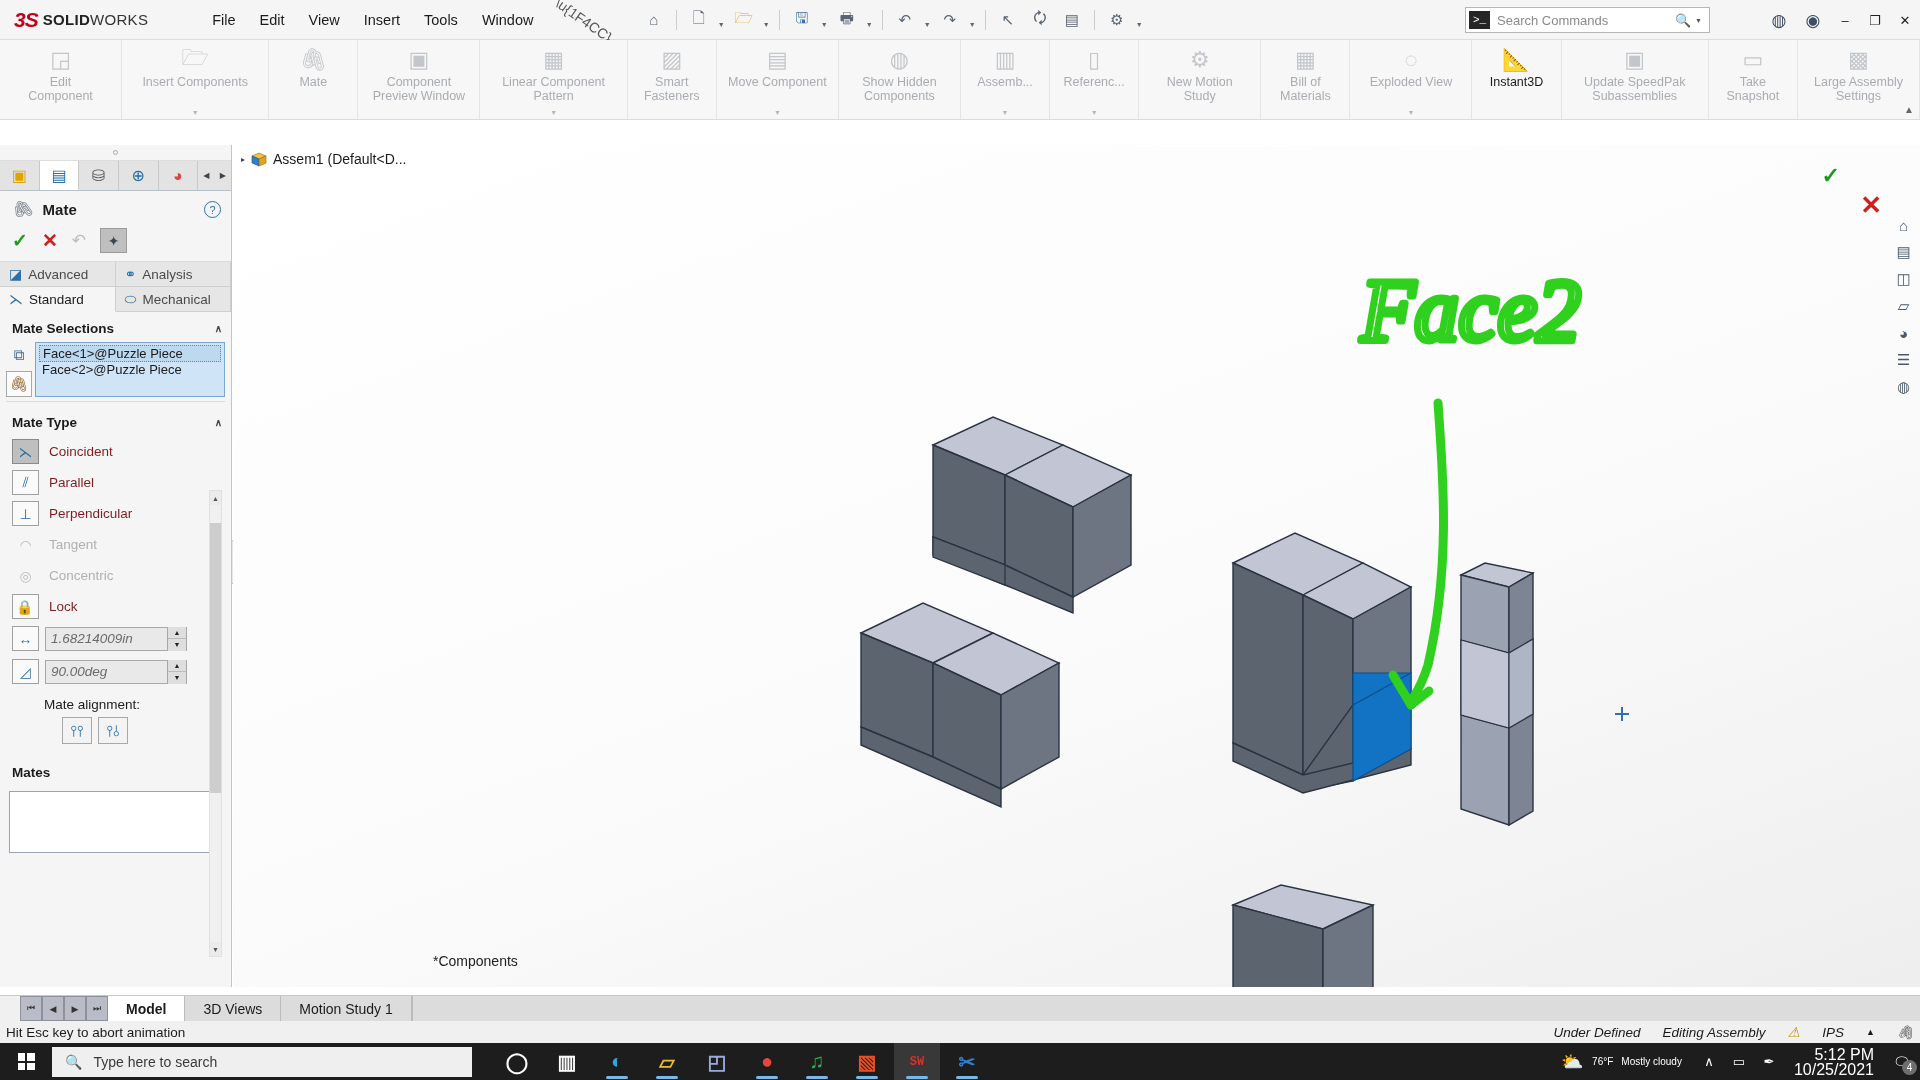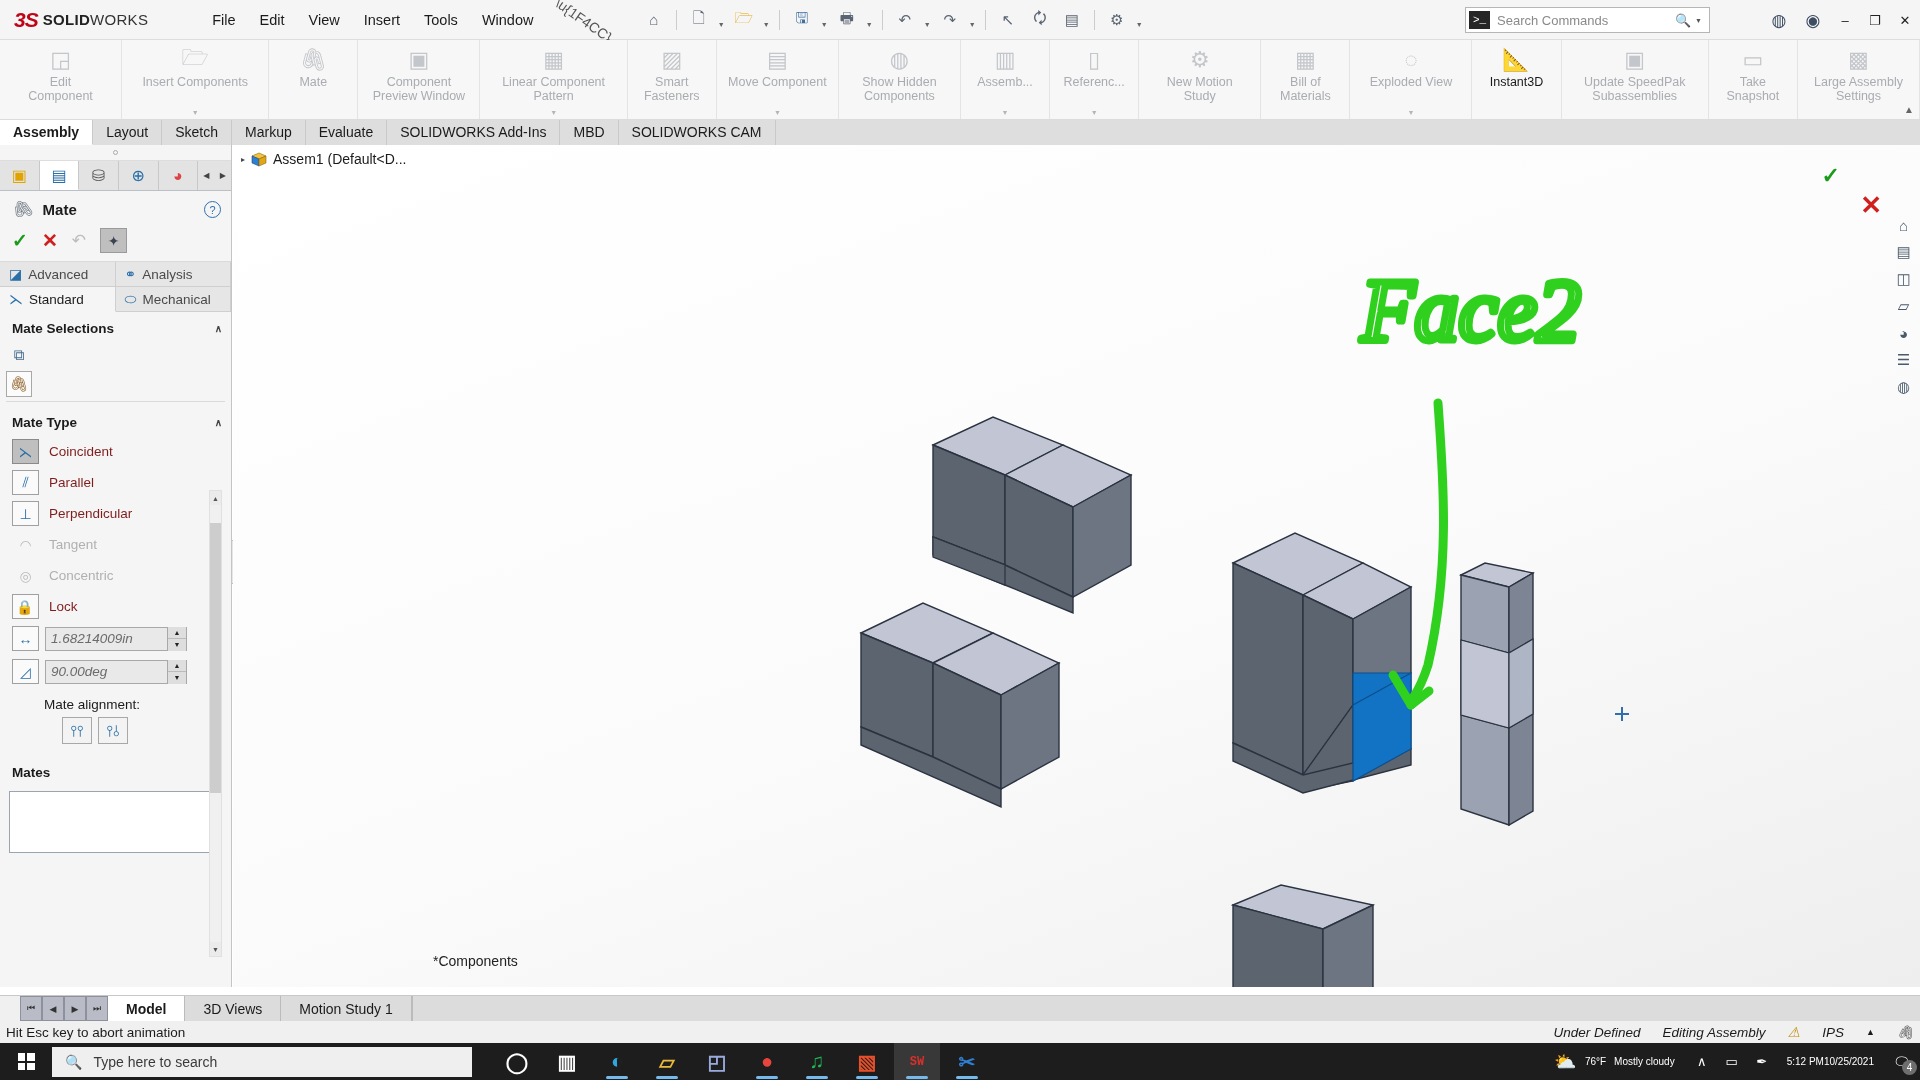--- a/index.html
+++ b/index.html
@@ -190,21 +190,21 @@
   .tb-search { width: 420px; height: 30px; background: #efefef; display: flex; align-items: center; padding-left: 13px; gap: 11px; }
   .tb-search .ph { font-size: 14px; color: #3a3a3a; }
   .tb-apps { display: flex; align-items: center; margin-left: 22px; gap: 4px; }
   .tb-app { width: 46px; height: 37px; display: flex; align-items: center; justify-content: center; position: relative; }
   .tb-app.run::after { content:''; position: absolute; bottom: 1px; left: 12px; width: 22px; height: 3px; background: #76b9ed; border-radius: 2px; }
   .tb-app.act { background: #383838; font-family: Liberation Mono, monospace; }
   .tray { position: absolute; right: 0; height: 37px; display: flex; align-items: center; gap: 0; }
   .tray-weather { display: flex; align-items: center; gap: 8px; margin-right: 12px; }
   .tray-temp { font-size: 10px; color: #fff; }
   .tray-ico { width: 30px; height: 37px; display: flex; align-items: center; justify-content: center; color: #fff; font-size: 13px; }
-  .tray-clock { display: flex; align-items: flex-end; font-size: 10px; color: #fff; line-height: 15px; margin: 0 10px; }
+  .tray-clock { display: flex; flex-direction: column; align-items: flex-end; font-size: 16px; color: #fff; line-height: 15px; margin: 0 10px; }
   .tray-notif { width: 36px; height: 37px; display: flex; align-items: center; justify-content: center; position: relative; color: #fff; font-size: 14px; }
   .notif-badge { position: absolute; right: 3px; bottom: 5px; background: #6e6e6e; color: #fff; width: 15px; height: 15px; border-radius: 50%; font-size: 10px; display: flex; align-items: center; justify-content: center; }
 </style>
 </head>
 <body>
 
 <div class="app">
 
   <div class="titlebar">
     <div class="sw-logo">
@@ -331,31 +331,20 @@
         <div class="rb-glyph">▭</div>
         <div class="rb-label">Take<br>Snapshot</div>
       </div>
       <div class="rb-item wide">
         <div class="rb-glyph">▩</div>
         <div class="rb-label">Large Assembly<br>Settings</div>
       </div>
       <div class="ribbon-collapse">▲</div>
     </div>
 
-  <div class="cmdtabs" id="cmdtabs">
-      <div class="cmdtab sel">Assembly</div>
-      <div class="cmdtab">Layout</div>
-      <div class="cmdtab">Sketch</div>
-      <div class="cmdtab">Markup</div>
-      <div class="cmdtab">Evaluate</div>
-      <div class="cmdtab">SOLIDWORKS Add-Ins</div>
-      <div class="cmdtab">MBD</div>
-      <div class="cmdtab">SOLIDWORKS CAM</div>
-      <div class="cmdtab-fill"></div>
-    </div>
 
   <div class="leftpanel">
     <div class="lp-splitrow">
         <div class="lp-dot"></div>
       </div>
     <div class="lp-tabs">
       <div class="lp-tab">
           <span style="color:#e0a400">▣</span>
         </div>
       <div class="lp-tab sel">
@@ -406,20 +395,24 @@
     </div>
 
     <div class="sec-head">
       <span class="t">Mate Selections</span>
       <span class="c">∧</span>
     </div>
     <div class="selbox-row">
       <div class="selbox-icons">
         <div class="selbox-ico" style="color:#4a6e8f">⧉</div>
         <div class="selbox-ico box" style="color:#8a5a20">🖇</div>
+      </div>
+      <div class="sellist">
+        <div class="r1">Face&lt;1&gt;@Puzzle Piece</div>
+        <div class="r2">Face&lt;2&gt;@Puzzle Piece</div>
       </div>
     </div>
     <div class="sec-div"></div>
 
     <div class="sec-head">
       <span class="t">Mate Type</span>
       <span class="c">∧</span>
     </div>
     <div id="mtopts">
         <div class="mt-row">

